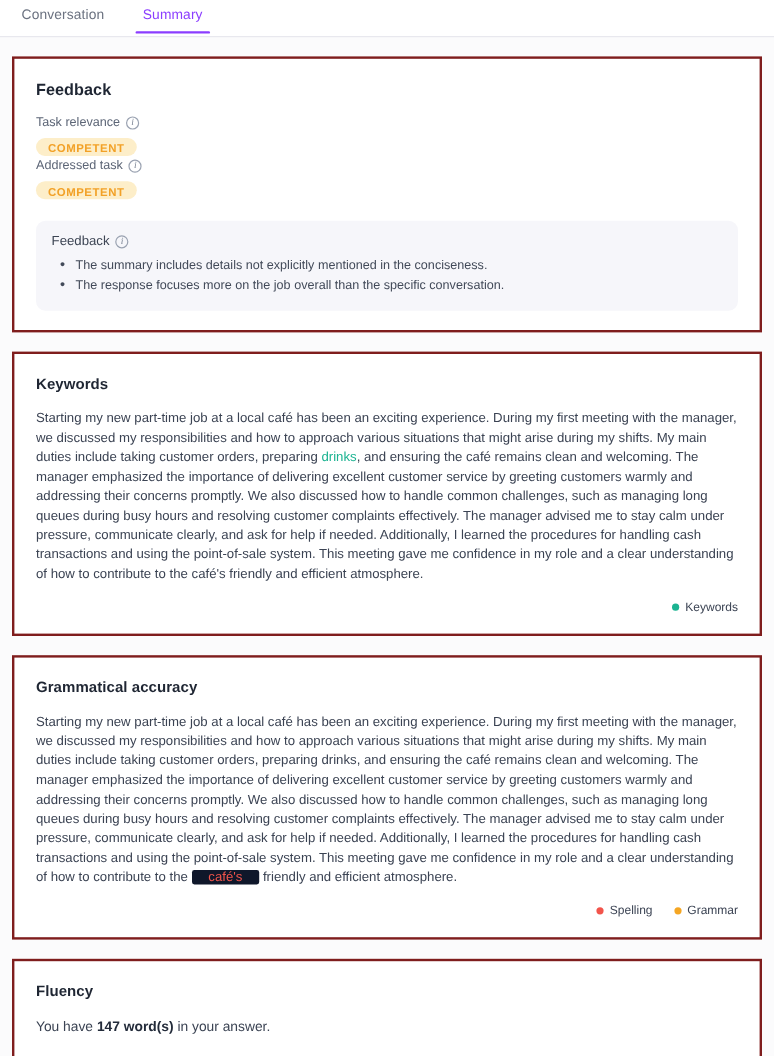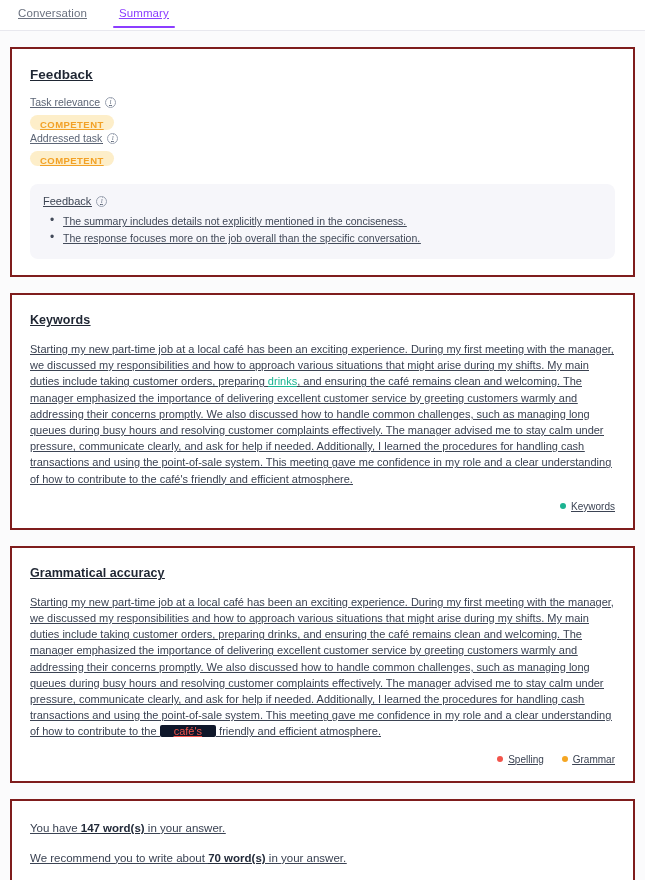--- a/index.html
+++ b/index.html
@@ -1,15 +1,15 @@
 <!DOCTYPE html>
 <html><head>
 <meta charset="utf-8">
 <style>
-  * { box-sizing: border-box; margin: 0; padding: 0; text-decoration: underline; }
+  * { box-sizing: border-box; margin: 0; padding: 0; }
 
   html, body {
     width: 645px;
     height: 880px;
     background: #ffffff;
     font-family: "Liberation Sans", sans-serif;
     color: #2b3445;
     -webkit-font-smoothing: antialiased;
   }
 
@@ -242,17 +242,18 @@
         <span>Spelling</span>
       </div>
       <div class="legend-item">
         <span class="dot dot-grammar"></span>
         <span>Grammar</span>
       </div>
     </div>
   </div>
 
   <div class="card">
+    <div class="card-title sm">Fluency</div>
     <div class="fluency-line"><span>You have </span><b>147 word(s)</b><span> in your answer.</span></div>
     <div class="fluency-line"><span>We recommend you to write about </span><b>70 word(s)</b><span> in your answer.</span></div>
   </div>
 
 </div>
 
 </body></html>

